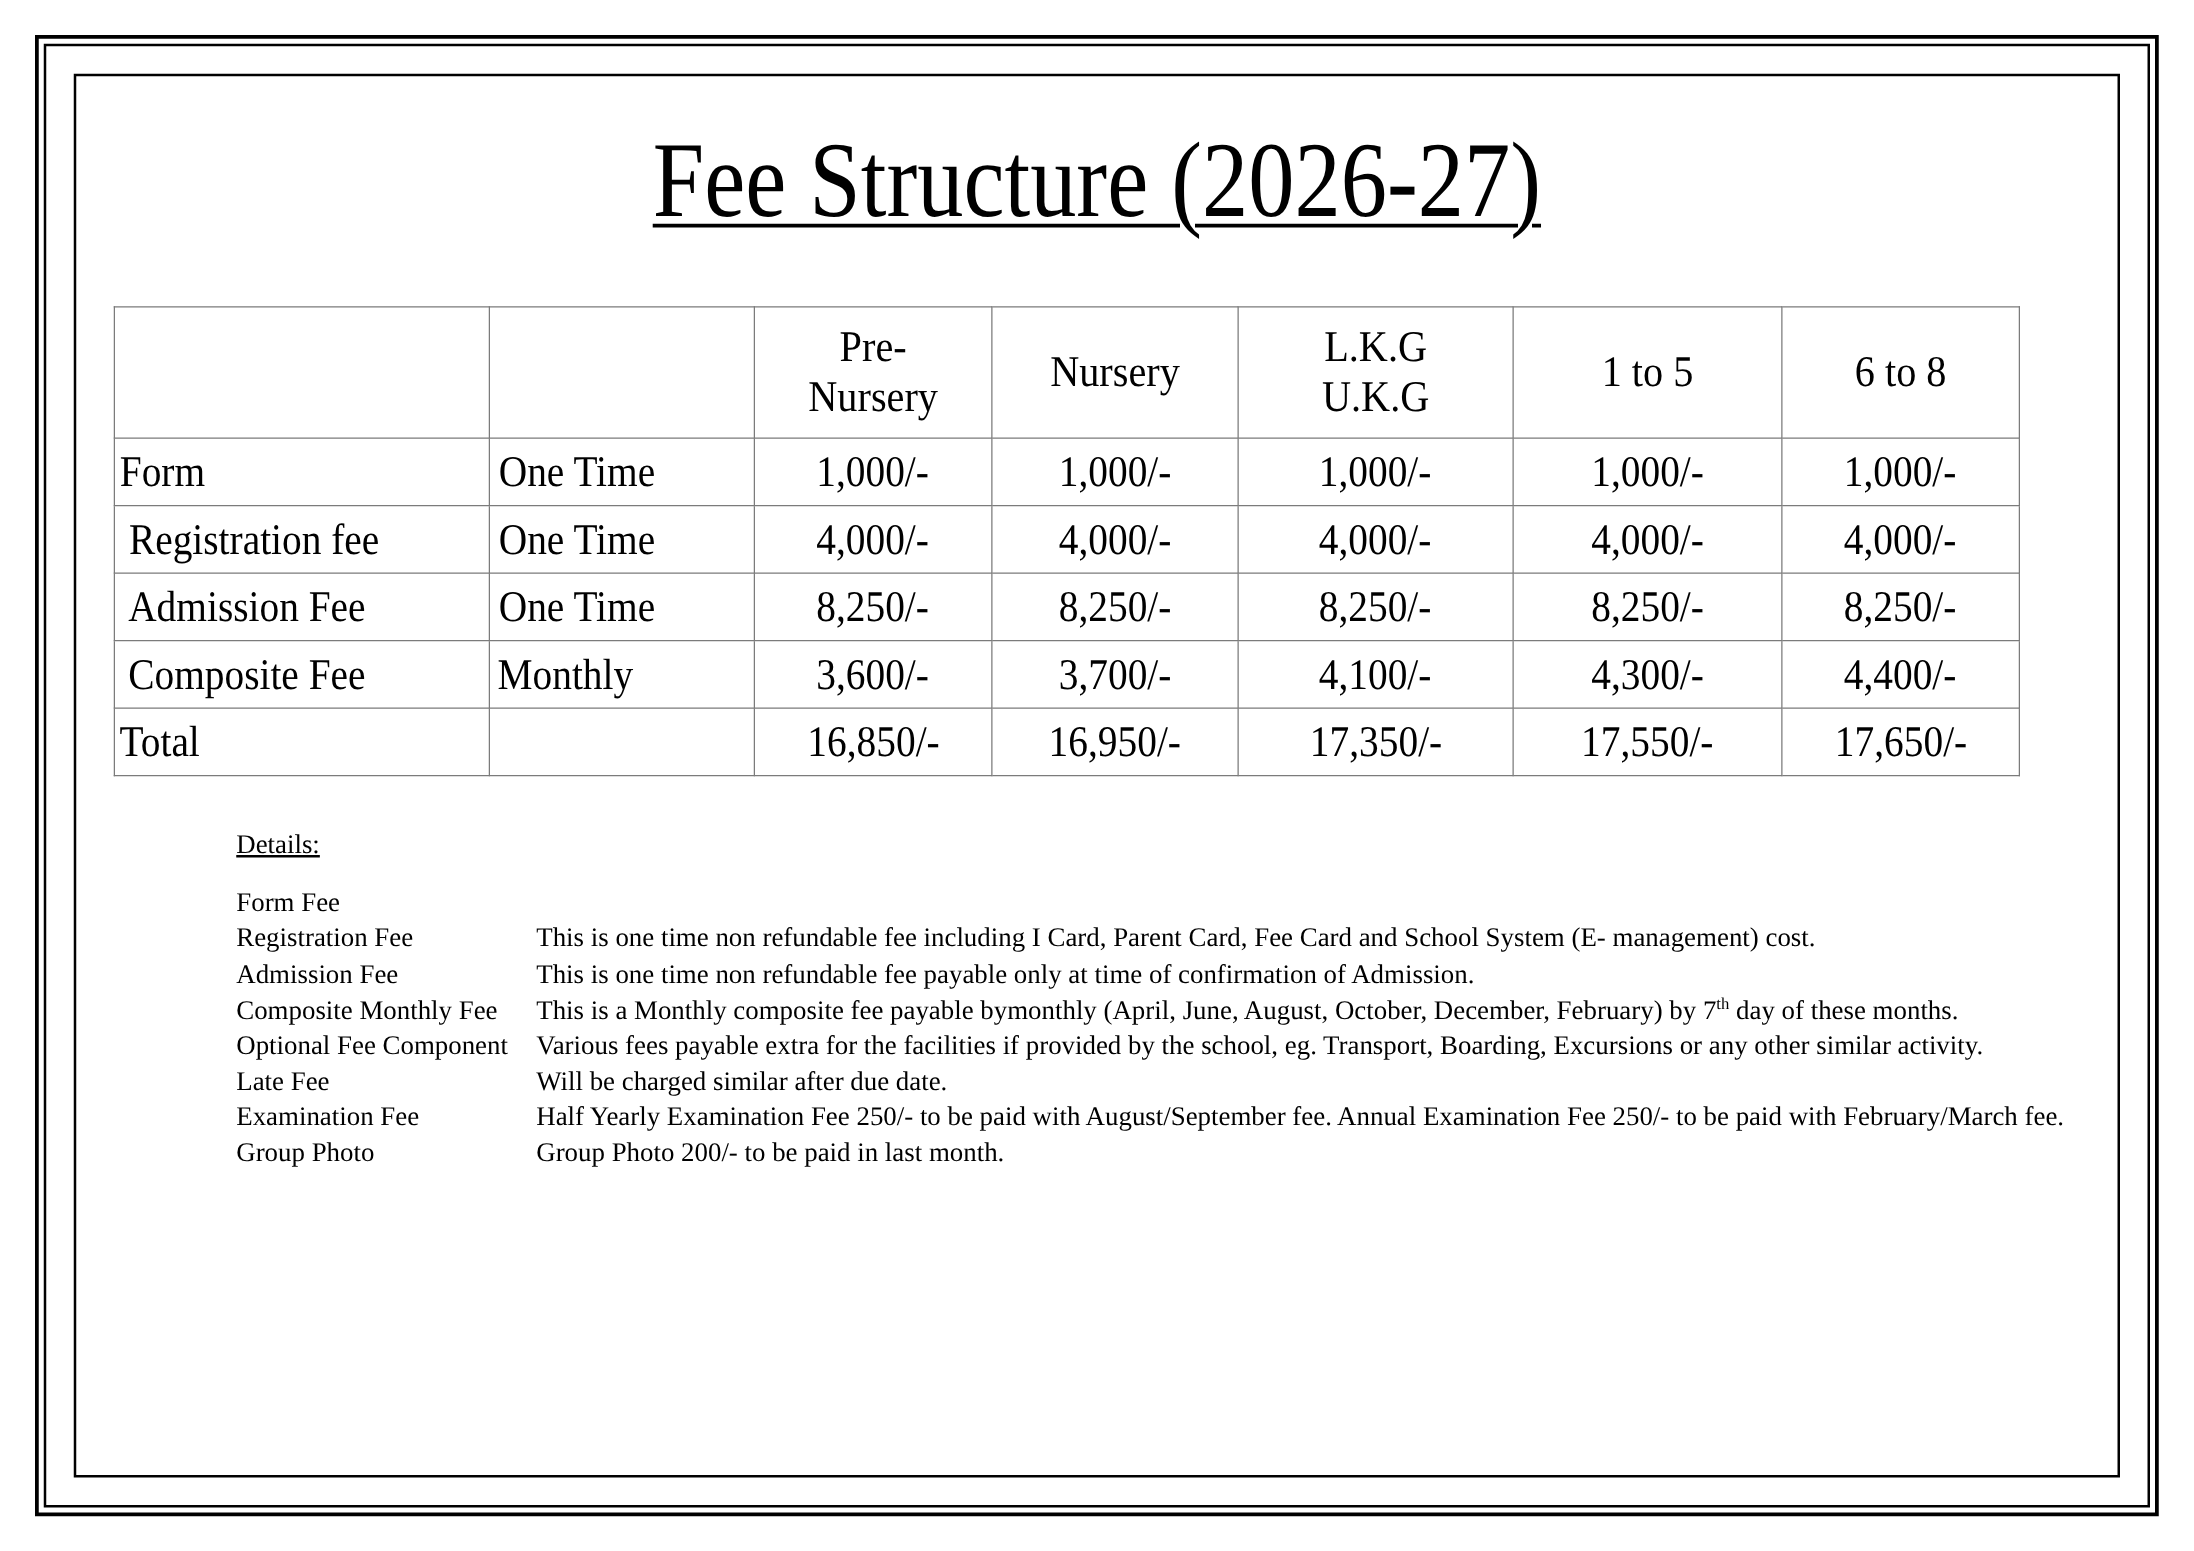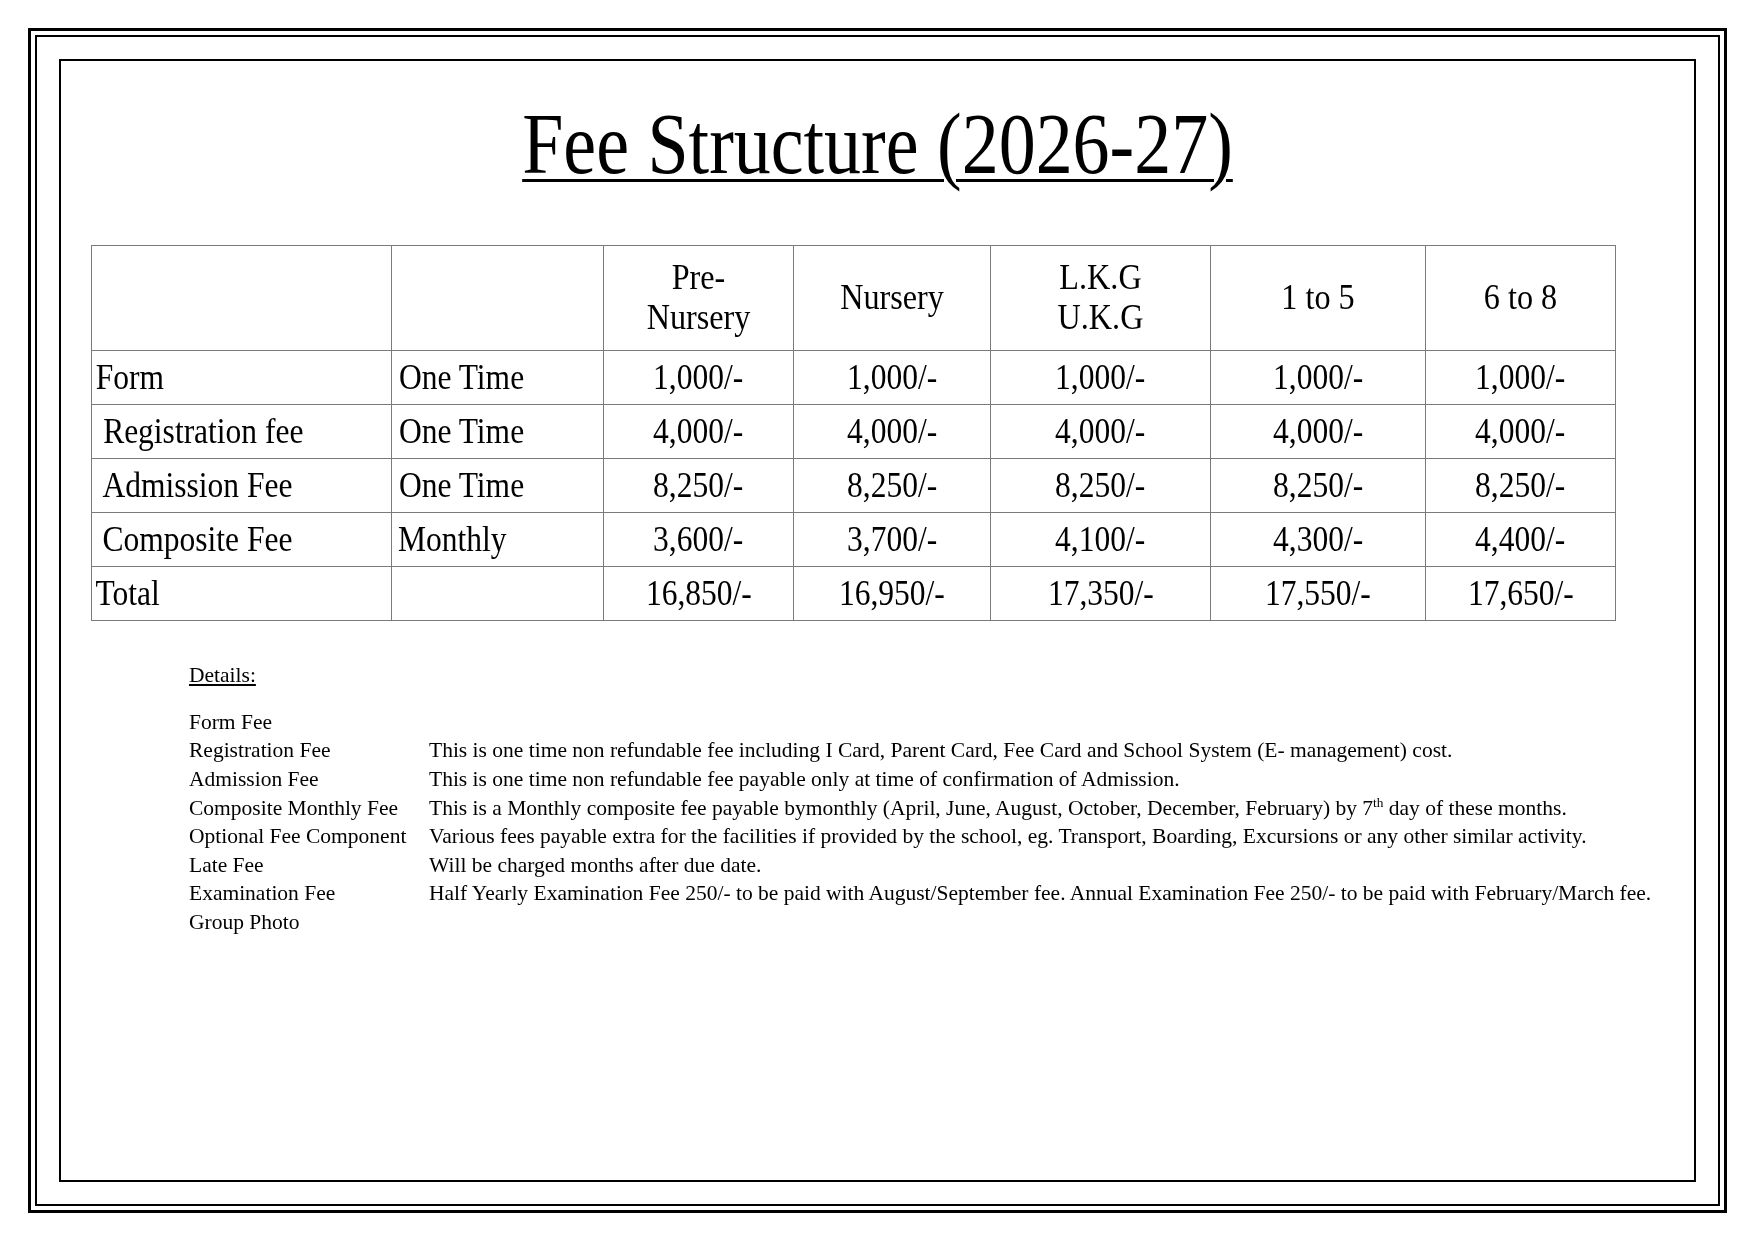--- a/index.html
+++ b/index.html
@@ -284,27 +284,28 @@
         <span class="detail-desc"><span>This is a Monthly composite fee payable bymonthly (April, June, August, October, December, February) by 7</span><sup>th</sup><span> day of  these months.</span></span>
       </div>
 
       <div class="detail-row">
         <span class="detail-term">Optional Fee Component</span>
         <span class="detail-desc">Various fees payable extra for the facilities if provided by the school, eg. Transport, Boarding,  Excursions or any other similar activity.</span>
       </div>
 
       <div class="detail-row">
         <span class="detail-term">Late Fee</span>
-        <span class="detail-desc">Will be charged months after due date.</span>
+        <span class="detail-desc">Will be charged similar after due date.</span>
       </div>
 
       <div class="detail-row">
         <span class="detail-term">Examination Fee</span>
         <span class="detail-desc">Half Yearly Examination Fee 250/- to be paid with August/September fee. Annual Examination Fee 250/- to be paid with February/March fee.</span>
       </div>
 
       <div class="detail-row">
         <span class="detail-term">Group Photo</span>
+        <span class="detail-desc">Group Photo 200/- to be paid in last month.</span>
       </div>
     </div>
 
   </div>
 </div>
 
 </body></html>

